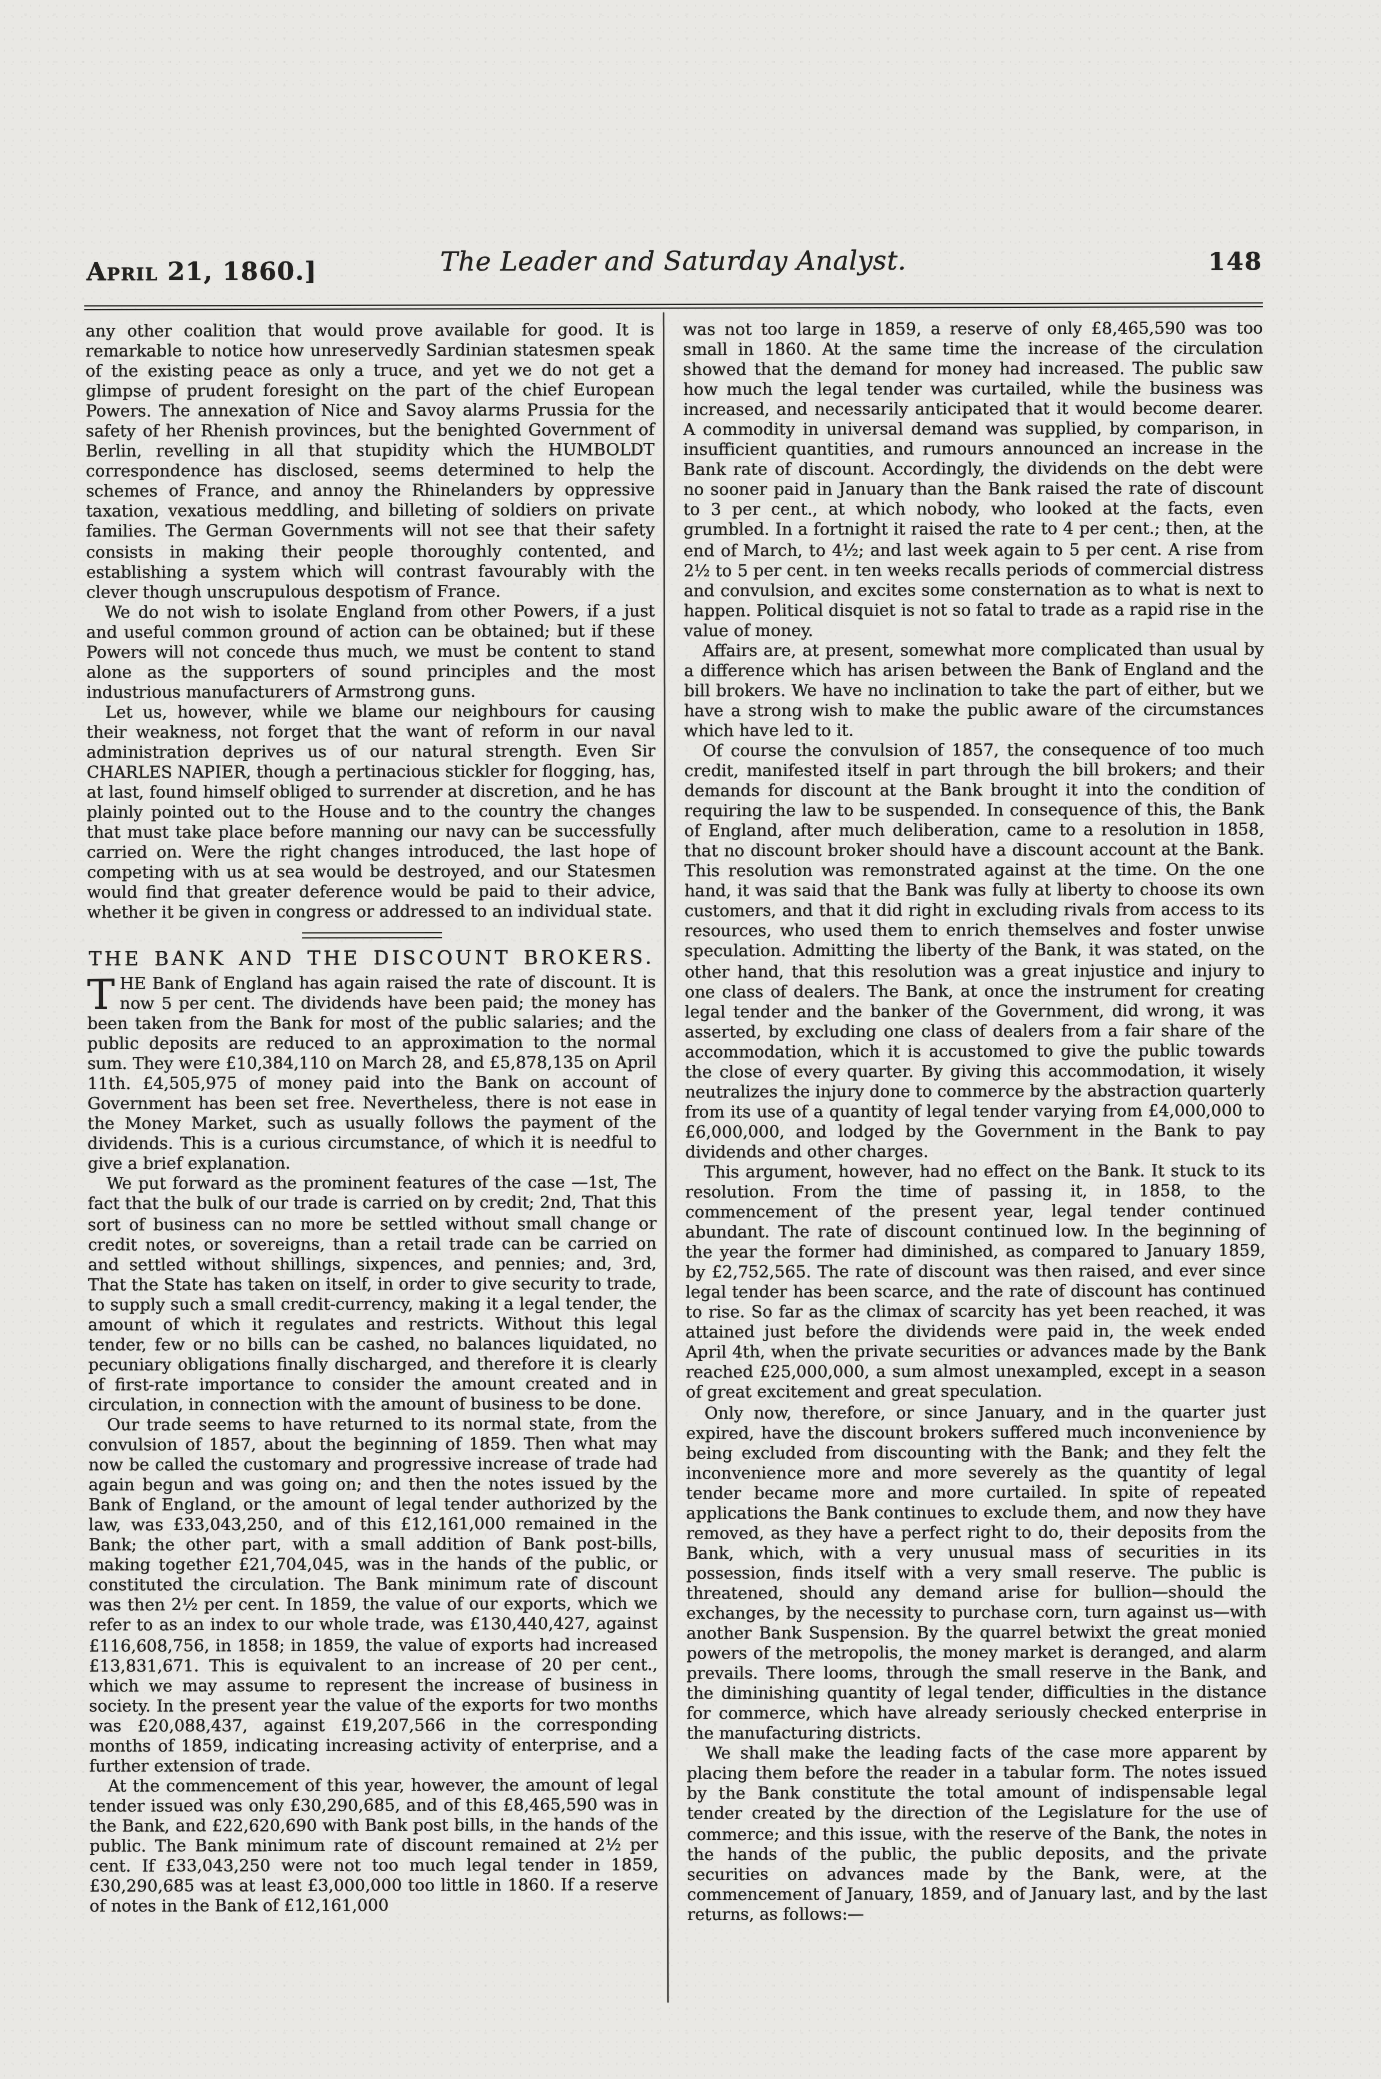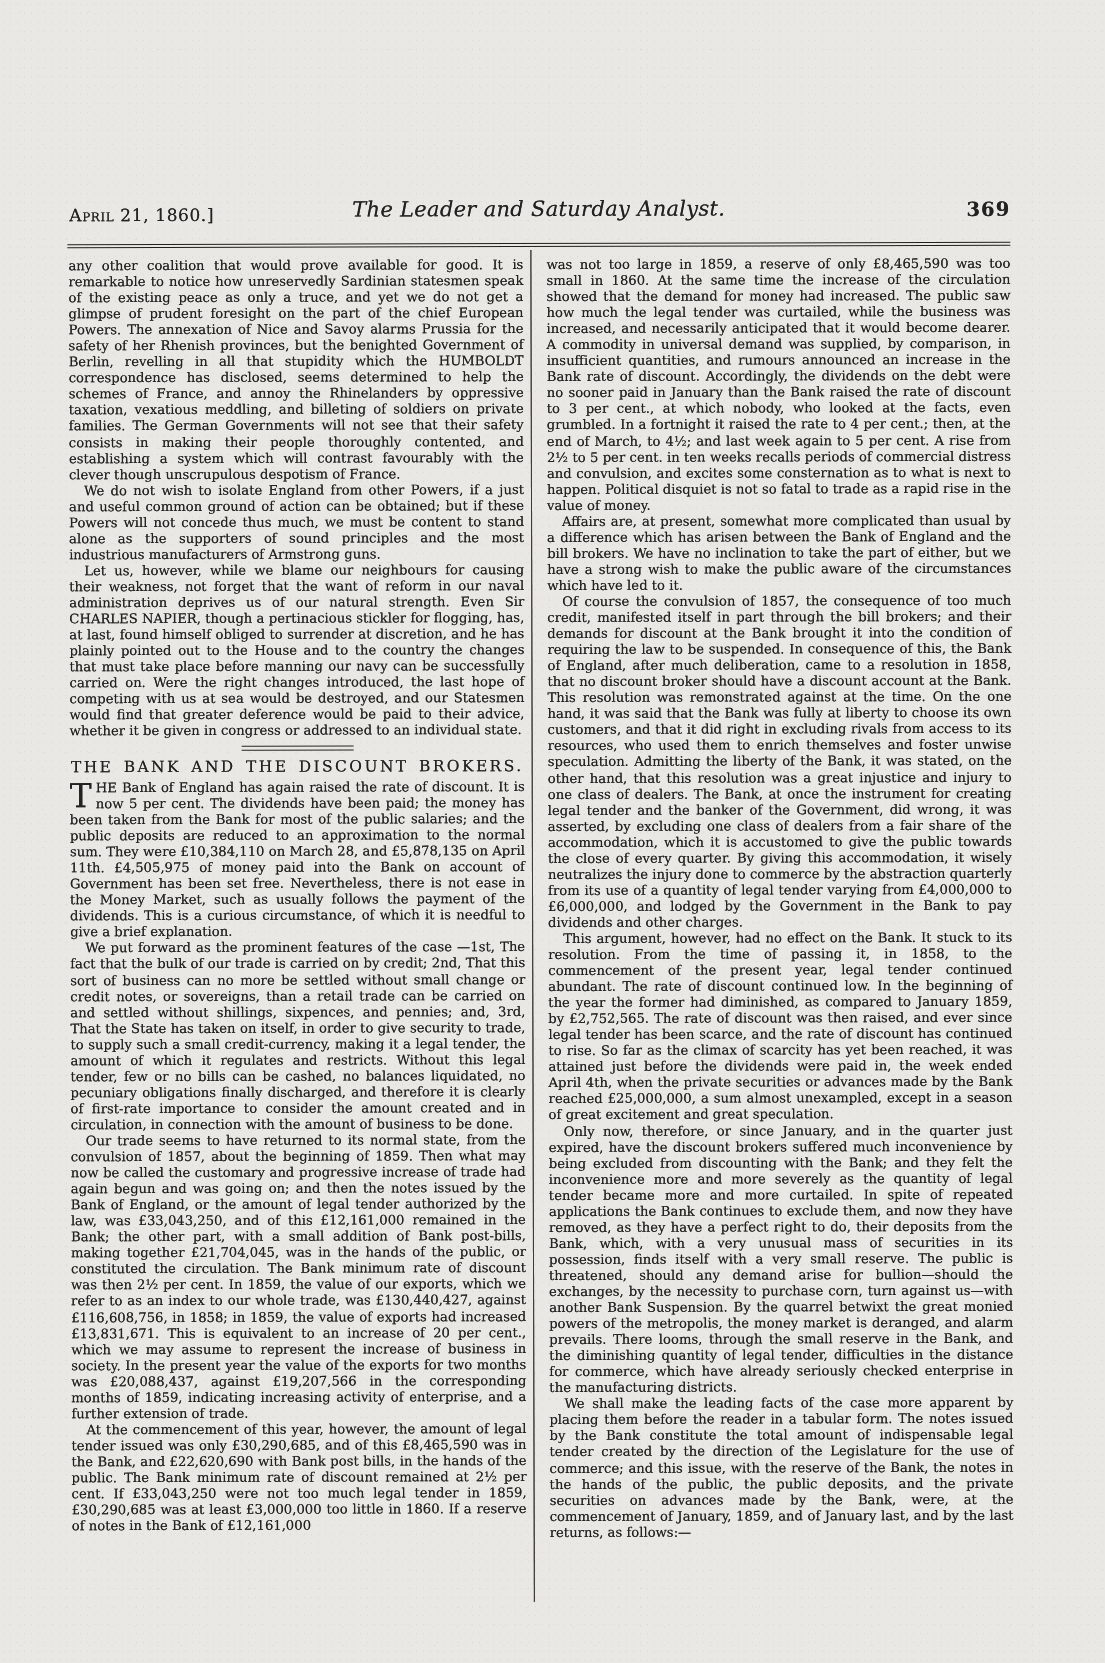--- a/index.html
+++ b/index.html
@@ -12,21 +12,21 @@
       radial-gradient(rgba(60,58,52,0.04) 1px, transparent 1.1px);
     background-size:7px 9px, 11px 13px, 23px 19px;
     background-position:0 0, 4px 6px, 9px 2px;
     font-family:"DejaVu Serif", serif;
     color:#232220;
   }
   .scan{position:absolute;inset:0;transform:rotate(-0.15deg);transform-origin:50% 30%;}
   .ink{text-shadow:0 0 0.55px rgba(35,33,30,0.75);}
 
   
-  .hdr-date{position:absolute;left:70px;top:204px;font-size:17px;font-variant:small-caps;letter-spacing:0.6px;}
+  .hdr-date{position:absolute;left:70px;top:204px;font-size:20px;font-variant:small-caps;letter-spacing:0.6px;font-weight:bold;}
   .hdr-title{position:absolute;left:68px;top:197px;width:943px;text-align:center;
     font-style:italic;font-size:21px;letter-spacing:0.3px;}
   .hdr-pageno{position:absolute;left:880px;top:199px;width:131px;text-align:right;
     font-size:19.5px;font-weight:bold;letter-spacing:1px;}
   .hdr-rule{position:absolute;left:68px;top:243px;width:943px;height:0;
     border-top:4px double #21201d;}
 
   
   .col{position:absolute;top:257px;font-size:13.2px;line-height:16.05px;text-align:justify;}
   .col-left{left:69px;width:455px;}
@@ -44,21 +44,21 @@
   .dropcap{float:left;font-size:33px;line-height:27px;padding:2px 4px 0 0;}
 </style>
 </head>
 <body>
 
 <div class="scan">
 
   <header>
     <span class="hdr-date ink">April 21, 1860.]</span>
     <span class="hdr-title ink">The Leader and Saturday Analyst.</span>
-    <span class="hdr-pageno ink">369</span>
+    <span class="hdr-pageno ink">148</span>
   </header>
 
   <div class="hdr-rule"></div>
 
   <div class="col col-left ink">
     <p class="para">any other coalition that would prove available for good. It is remarkable to notice how unreservedly Sardinian statesmen speak of the existing peace as only a truce, and yet we do not get a glimpse of prudent foresight on the part of the chief European Powers. The annexation of Nice and Savoy alarms Prussia for the safety of her Rhenish provinces, but the benighted Government of Berlin, revelling in all that stupidity which the HUMBOLDT correspondence has disclosed, seems determined to help the schemes of France, and annoy the Rhinelanders by oppressive taxation, vexatious meddling, and billeting of soldiers on private families. The German Governments will not see that their safety consists in making their people thoroughly contented, and establishing a system which will contrast favourably with the clever though unscrupulous despotism of France.</p>
     <div>
         <p class="para indent">We do not wish to isolate England from other Powers, if a just and useful common ground of action can be obtained; but if these Powers will not concede thus much, we must be content to stand alone as the supporters of sound principles and the most industrious manufacturers of Armstrong guns.</p>
         <p class="para indent">Let us, however, while we blame our neighbours for causing their weakness, not forget that the want of reform in our naval administration deprives us of our natural strength. Even Sir CHARLES NAPIER, though a pertinacious stickler for flogging, has, at last, found himself obliged to surrender at discretion, and he has plainly pointed out to the House and to the country the changes that must take place before manning our navy can be successfully carried on. Were the right changes introduced, the last hope of competing with us at sea would be destroyed, and our Statesmen would find that greater deference would be paid to their advice, whether it be given in congress or addressed to an individual state.</p>
       </div>

